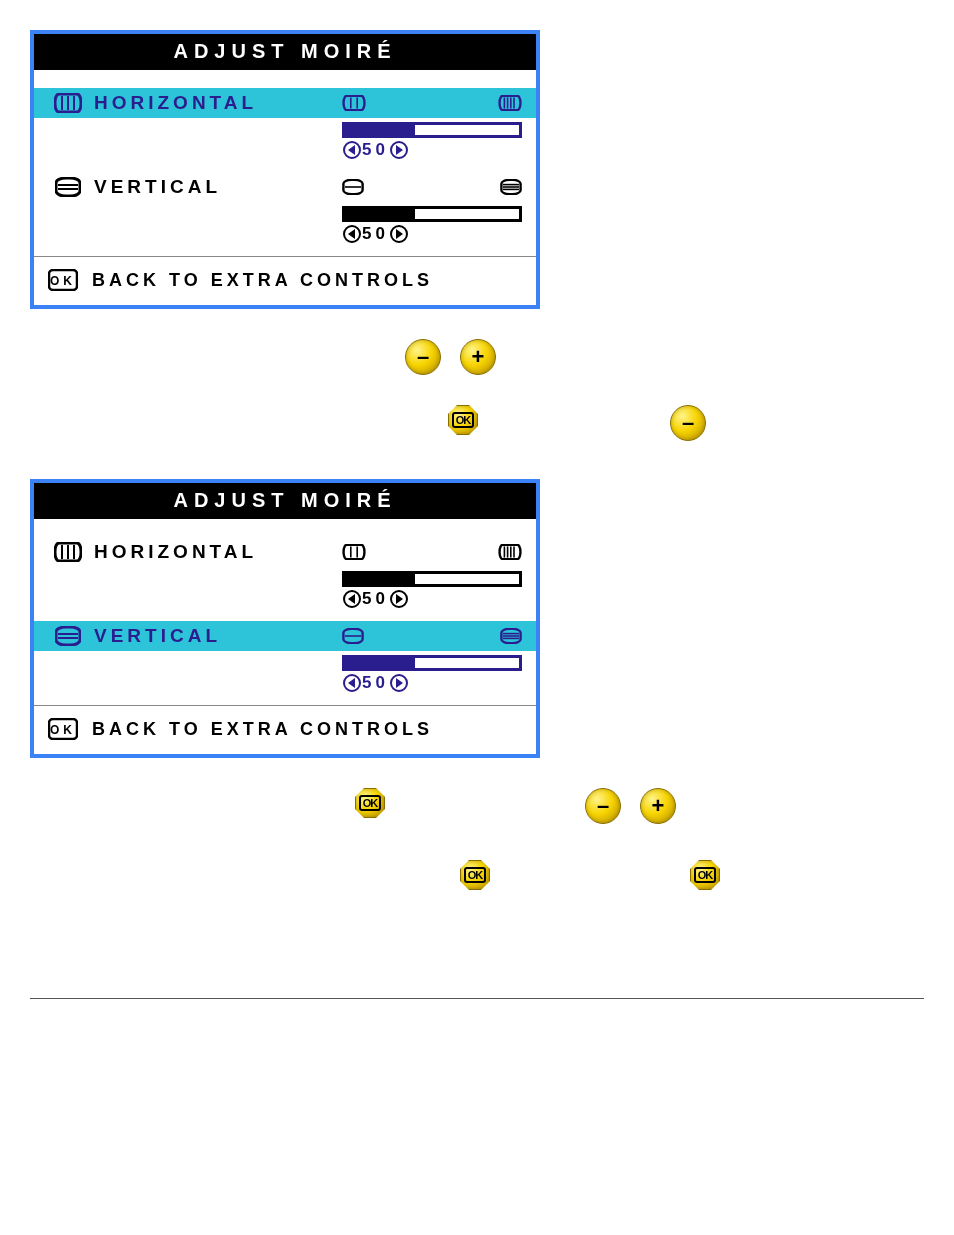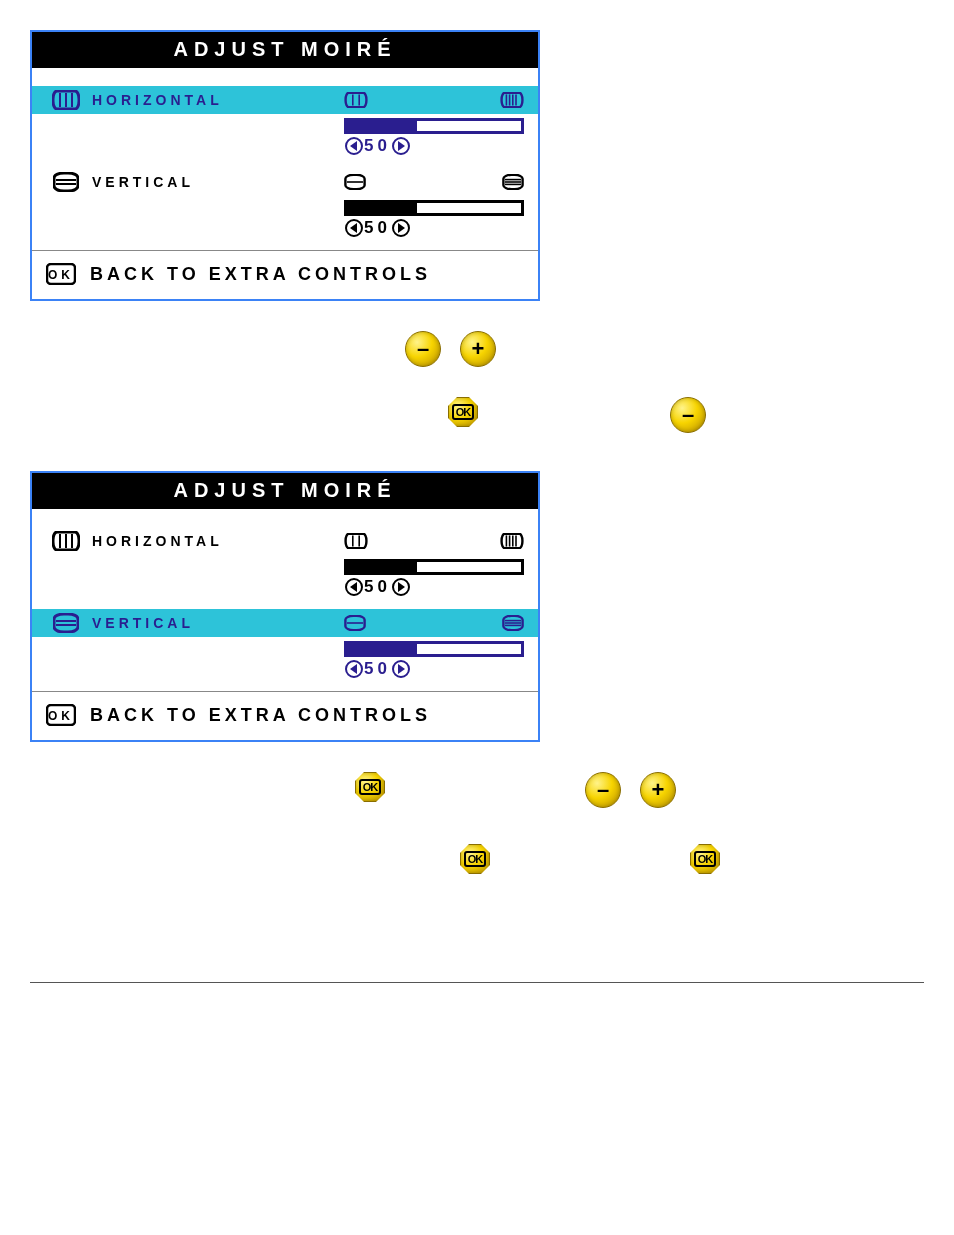--- a/index.html
+++ b/index.html
@@ -13,21 +13,21 @@
   *{box-sizing:border-box;}
   body{
     margin:0;
     background:#fff;
     font-family:Arial, Helvetica, sans-serif;
     width:954px;
     padding:30px 30px 60px 30px;
   }
   .panel{
     width:510px;
-    border:2px solid #3b82f6;
+    border:4px solid #3b82f6;
     margin-bottom:30px;
     background:#fff;
   }
   .panel-hdr{
     background:var(--black);
     color:#fff;
     text-align:center;
     font-weight:700;
     letter-spacing:6px;
     font-size:20px;
@@ -38,21 +38,21 @@
     display:flex;
     align-items:center;
     padding:4px 14px 4px 14px;
   }
   .row.hi{background:var(--accent);}
   .row .icon-slot{width:40px;display:flex;justify-content:center;}
   .row .lbl{
     flex:1;
     font-weight:700;
     letter-spacing:4px;
-    font-size:14px;
+    font-size:19px;
     padding-left:6px;
   }
   .row.hi .lbl{color:var(--darkblue);}
   .row .right{
     width:180px;
     display:flex;
     justify-content:space-between;
     align-items:center;
   }
   .bar-row{

